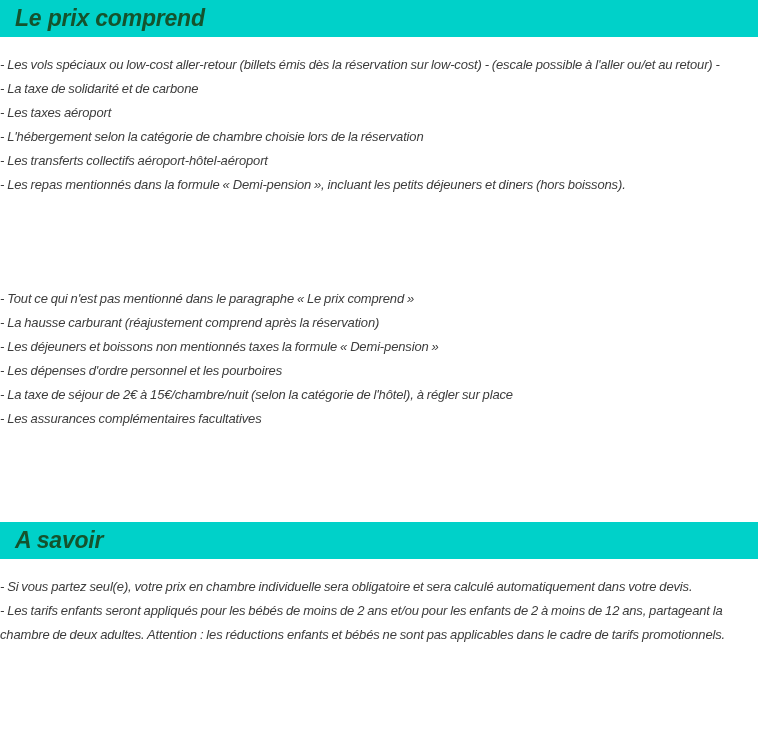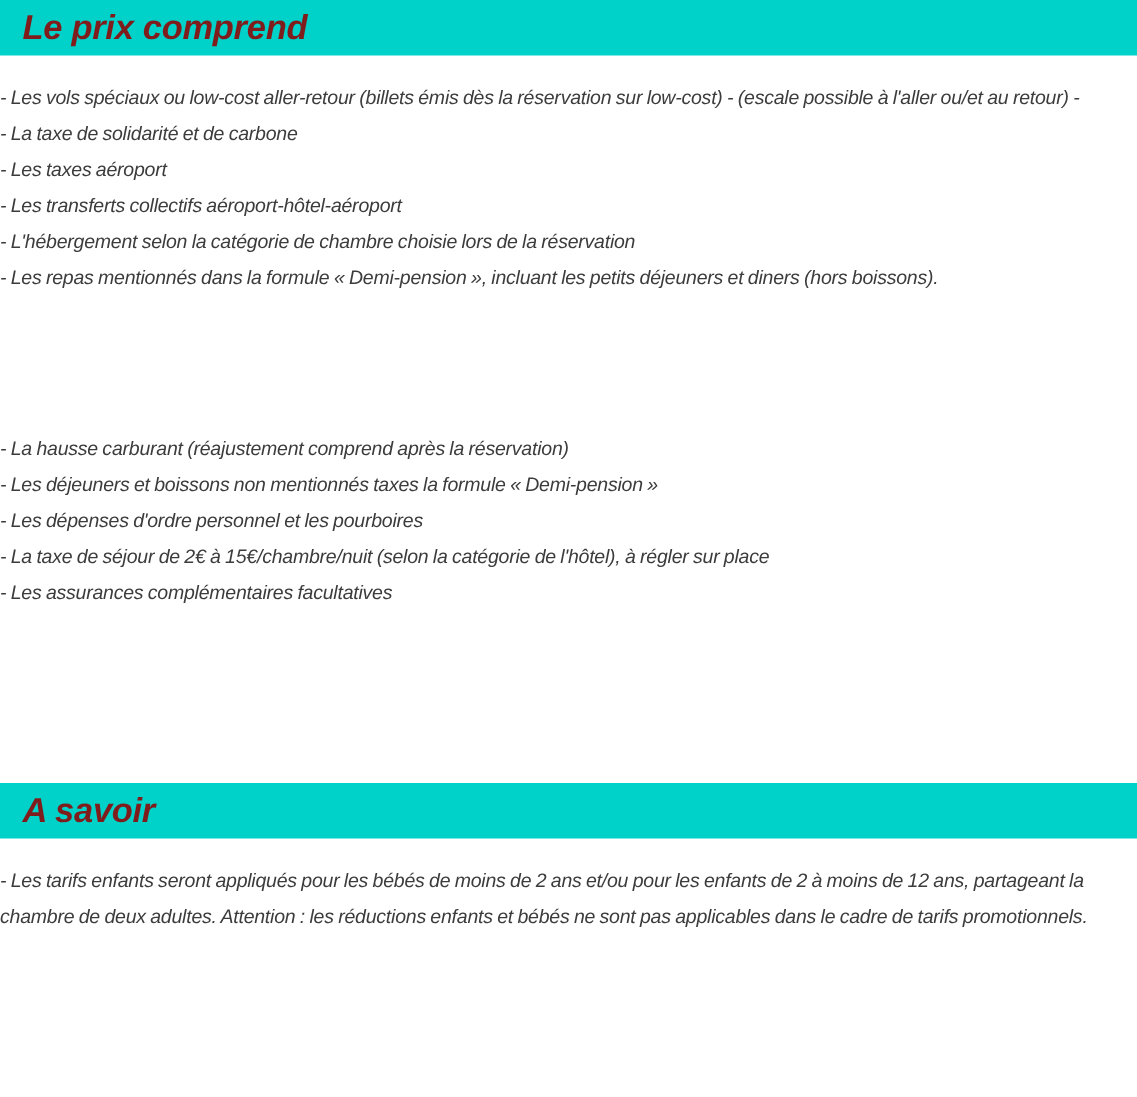--- a/index.html
+++ b/index.html
@@ -21,21 +21,21 @@
     }
     .section-header {
       background: #00d1c9;
       height: 37px;
       display: flex;
       align-items: center;
       padding-left: 15px;
       box-sizing: border-box;
     }
     .section-title {
-      color: #7f1d1d;
+      color: #14532d;
       font-style: italic;
       font-weight: bold;
       font-size: 23px;
       letter-spacing: -0.2px;
       margin: 0;
     }
     .section-body {
       font-style: italic;
       font-size: 13px;
       line-height: 24px;
@@ -57,36 +57,38 @@
 <body>
 
 <div class="section" style="top:0px;">
   <div class="section-header">
     <h2 class="section-title">Le prix comprend</h2>
   </div>
   <div class="section-body">
     <span class="para">- Les vols spéciaux ou low-cost aller-retour (billets émis dès la réservation sur low-cost) - (escale possible à l'aller ou/et au retour) -</span>
     <span class="line">- La taxe de solidarité et de carbone</span>
     <span class="line">- Les taxes aéroport</span>
+    <span class="line">- L'hébergement selon la catégorie de chambre choisie lors de la réservation</span>
     <span class="line">- Les transferts collectifs aéroport-hôtel-aéroport</span>
-    <span class="line">- L'hébergement selon la catégorie de chambre choisie lors de la réservation</span>
     <span class="line">- Les repas mentionnés dans la formule « Demi-pension », incluant les petits déjeuners et diners (hors boissons).</span>
   </div>
 </div>
 
 <div class="section" style="top:271px;">
   <div class="section-body">
+    <span class="line">- Tout ce qui n'est pas mentionné dans le paragraphe « Le prix comprend »</span>
     <span class="line">- La hausse carburant (réajustement comprend après la réservation)</span>
     <span class="line">- Les déjeuners et boissons non mentionnés taxes la formule « Demi-pension »</span>
     <span class="line">- Les dépenses d'ordre personnel et les pourboires</span>
     <span class="line">- La taxe de séjour de 2€ à 15€/chambre/nuit (selon la catégorie de l'hôtel), à régler sur place</span>
     <span class="line">- Les assurances complémentaires facultatives</span>
   </div>
 </div>
 
 <div class="section" style="top:522px;">
   <div class="section-header">
     <h2 class="section-title">A savoir</h2>
   </div>
   <div class="section-body">
+    <span class="para">- Si vous partez seul(e), votre prix en chambre individuelle sera obligatoire et sera calculé automatiquement dans votre devis.</span>
     <span class="para">- Les tarifs enfants seront appliqués pour les bébés de moins de 2 ans et/ou pour les enfants de 2 à moins de 12 ans, partageant la chambre de deux adultes. Attention : les réductions enfants et bébés ne sont pas applicables dans le cadre de tarifs promotionnels.</span>
   </div>
 </div>
 
 </body></html>

